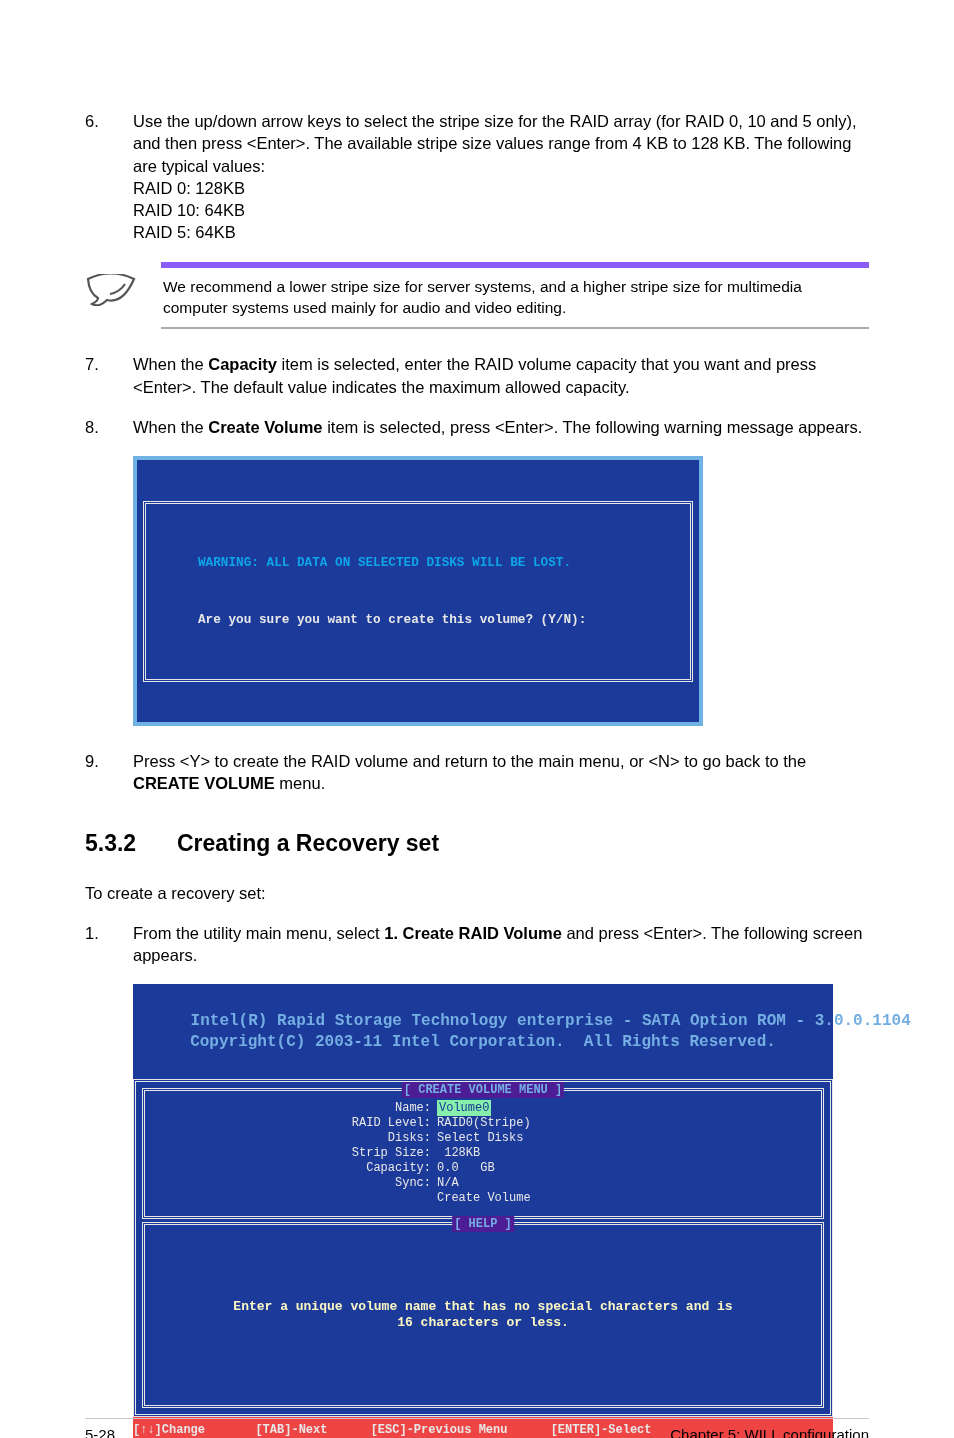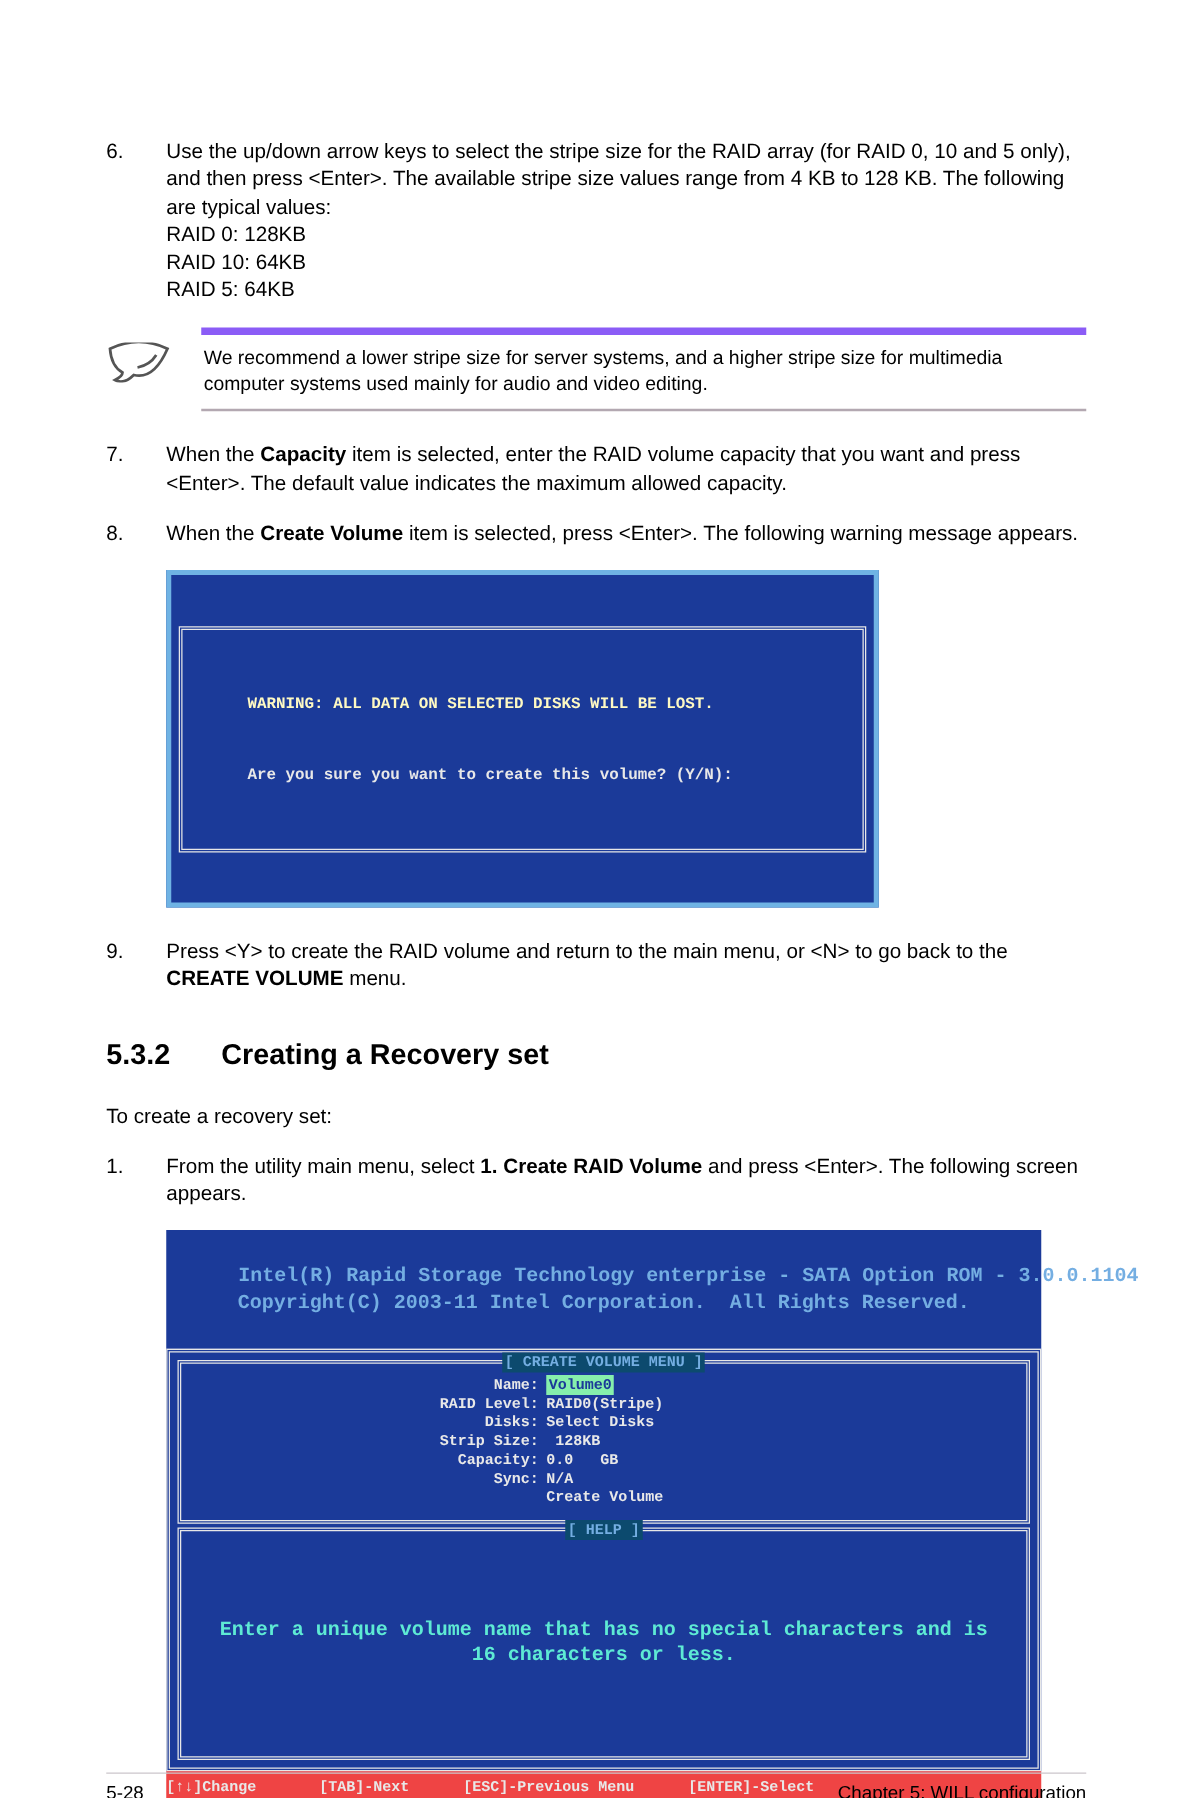--- a/index.html
+++ b/index.html
@@ -66,21 +66,21 @@
       white-space: pre;
       box-sizing: border-box;
       position: relative;
       padding: 22px 26px;
     }
     .warn-outer {
       border: 3px double #e8e8e8;
       margin: -16px -20px;
       padding: 16px 20px;
     }
-    .warn-red { color: #fef9c3; display: block; padding-left: 32px; font-family: Liberation Mono, monospace; }
+    .warn-red { color: #0ea5e9; display: block; padding-left: 32px; font-family: Liberation Mono, monospace; }
     .warn-white { display: block; padding-left: 32px; margin-top: 6px; }
 
     h2.section {
       font-size: 23px;
       font-weight: bold;
       margin: 34px 0 22px 0;
       display: flex;
     }
     h2.section .secnum { width: 92px; flex-shrink: 0; }
 
@@ -109,50 +109,50 @@
       border: 3px double #e8e8e8;
       position: relative;
       margin: 6px;
     }
     .bios-panel + .bios-panel { margin-top: -3px; }
     .bios-panel-title {
       position: absolute;
       top: -9px;
       left: 50%;
       transform: translateX(-50%);
-      background: #0c4a6e;
+      background: #4c1d95;
       color: #74aee2;
       font-family: "Courier New", monospace;
       font-weight: bold;
       font-size: 12px;
       padding: 0 2px;
       white-space: pre;
     }
     .bios-rows {
       font-family: "Courier New", monospace;
-      font-weight: bold;
+      font-weight: normal;
       font-size: 12px;
       color: #e8e8e8;
       padding: 10px 8px 10px 8px;
     }
     .bios-rows .row { display: flex; height: 15px; align-items: center; }
     .bios-rows .lbl { width: 278px; text-align: right; padding-right: 6px; white-space: pre; }
     .bios-rows .val { white-space: pre; }
     .hl { background: #86efac; color: #1b3a99; padding: 0 2px; display: inline-block; }
 
     .bios-help {
       min-height: 180px;
       display: flex;
       flex-direction: column;
       justify-content: center;
       text-align: center;
       font-family: "Courier New", monospace;
       font-weight: bold;
-      font-size: 16px;
-      color: #5eead4;
+      font-size: 13px;
+      color: #fef9c3;
       white-space: pre;
       line-height: 1.2em;
     }
     .bios-foot {
       background: #ef4444;
       color: #e8e8e8;
       font-family: "Courier New", monospace;
       font-weight: bold;
       font-size: 12px;
       white-space: pre;

